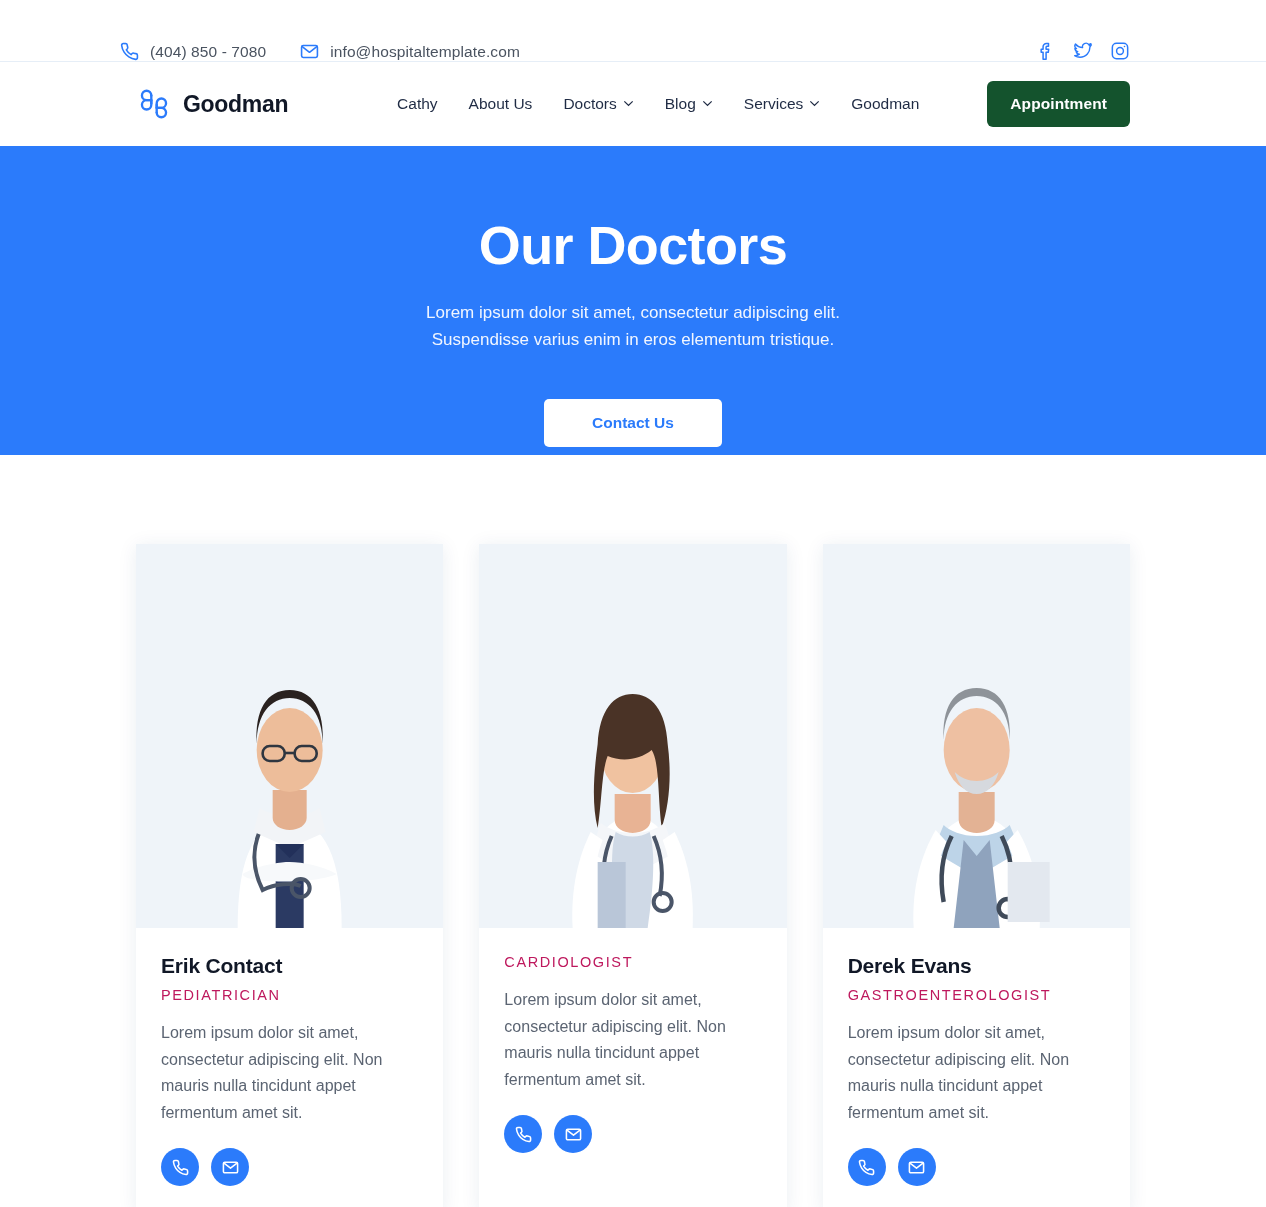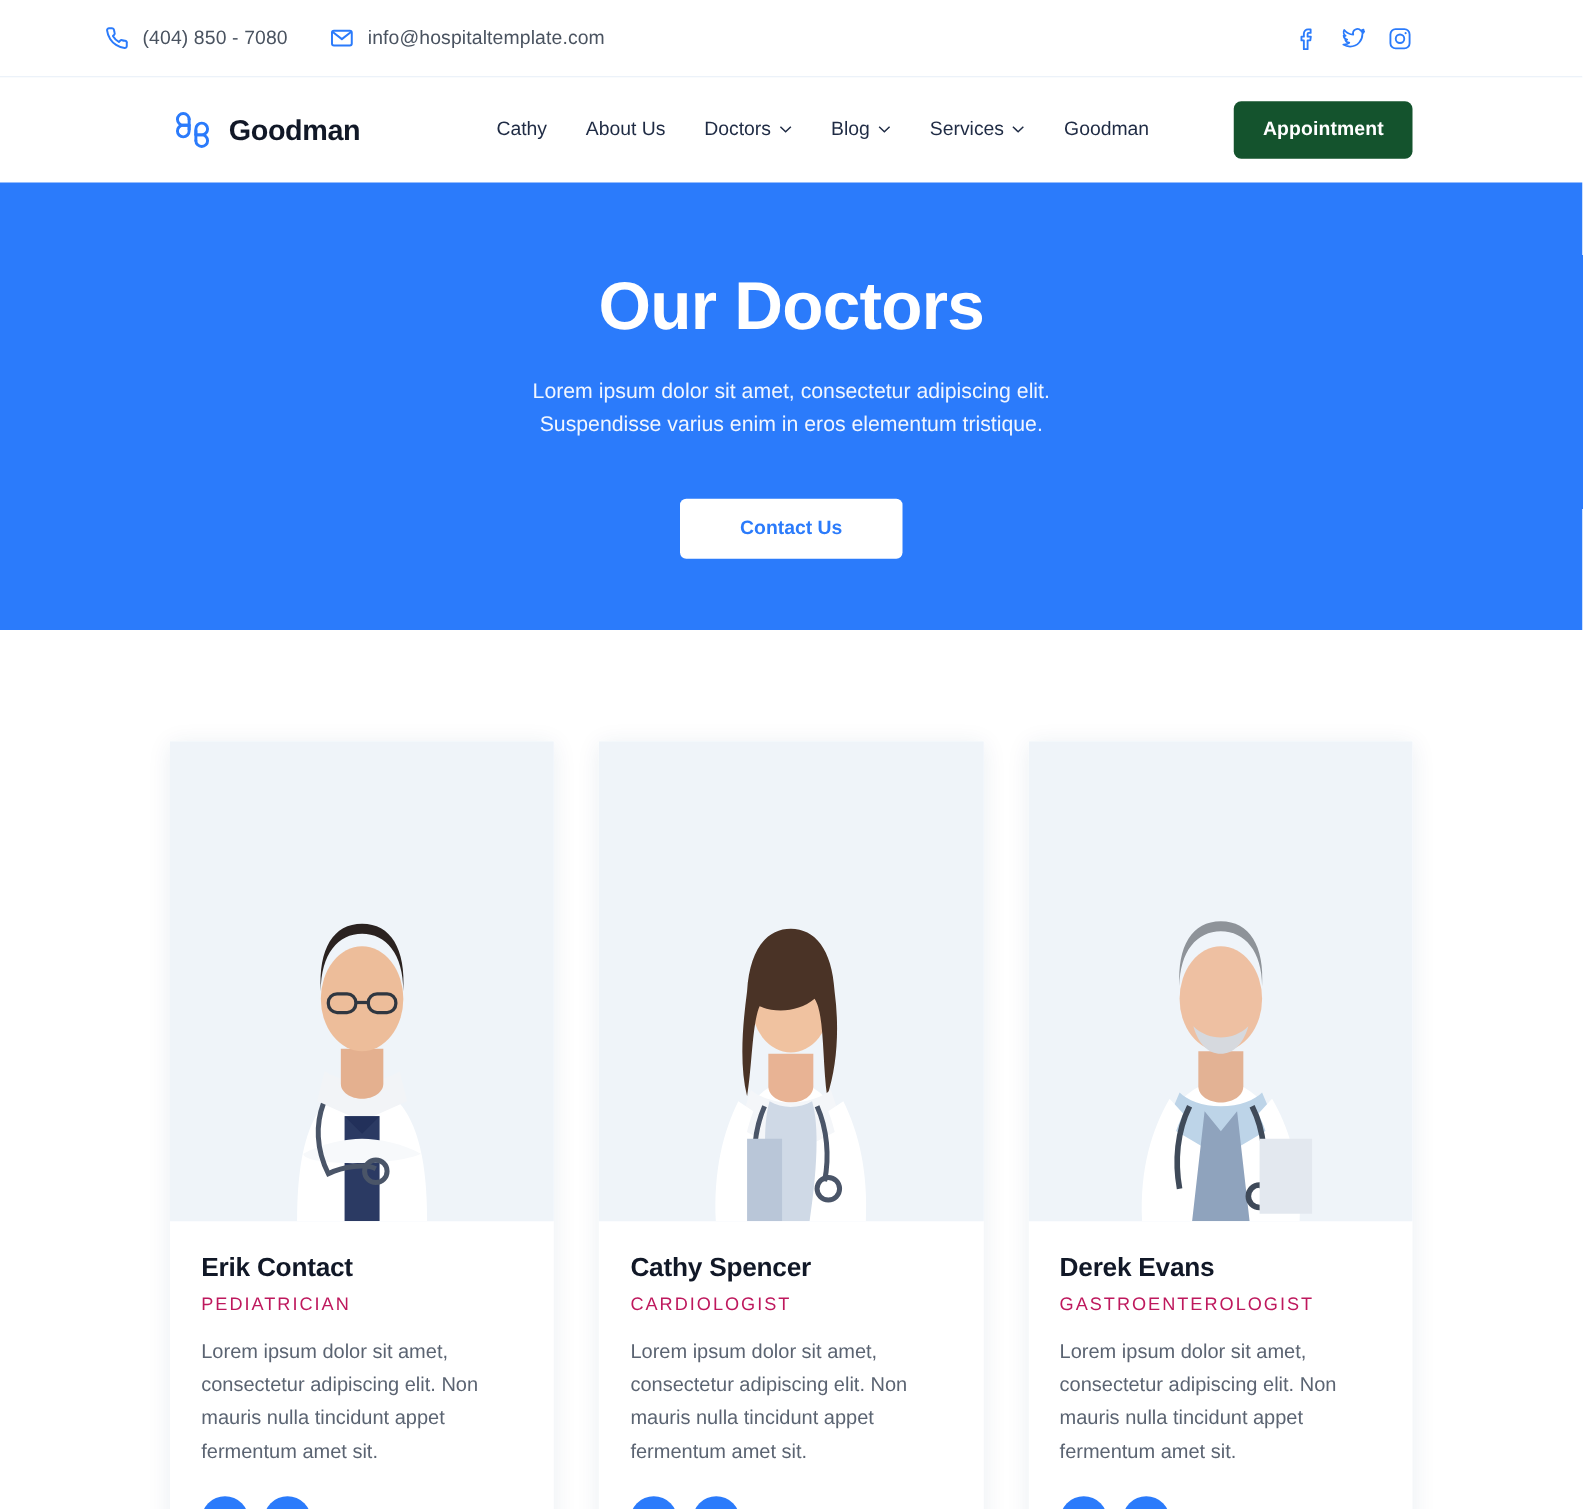--- a/index.html
+++ b/index.html
@@ -14,22 +14,22 @@
 
   body { overflow-x: hidden; }
 
   .page { width: 1266px; min-height: 1207px; position: relative; overflow: hidden; }
 
   
   .topbar {
     height: 62px;
     border-bottom: 1px solid #e6eef7;
     display: flex;
-    align-items: center;
-    padding: 0 136px 0 84px;
+    align-items: flex-end;
+    padding: 0 136px 0 120px;
     background: #fff;
   }
   .topbar-left { display: flex; align-items: center; gap: 34px; }
   .contact-item {
     display: flex;
     align-items: center;
     gap: 11px;
     font-size: 15.5px;
     color: #4a5360;
     letter-spacing: .1px;
@@ -96,21 +96,21 @@
     letter-spacing: .1px;
     border-radius: 6px;
     padding: 14px 23px;
     cursor: pointer;
     white-space: nowrap;
   }
 
   
   .hero {
     background: #2b7bfb;
-    height: 358px;
+    height: 309px;
     padding-top: 71px;
     text-align: center;
     color: #fff;
   }
   .hero-title {
     font-size: 54px;
     font-weight: 700;
     letter-spacing: -0.6px;
     line-height: 1.05;
     margin-bottom: 25px;
@@ -378,21 +378,20 @@
               <path d="M185 296c10 26 12 58 8 88h22c2-40-6-72-18-96z" fill="#ffffff"></path>
               <path d="M138 288c-6 20-4 56 2 96h30c6-40 8-76 2-96-10 6-24 6-34 0z" fill="#cfd9e6"></path>
               <path d="M134 292c-8 18-10 40-6 60" fill="none" stroke="#4a5568" stroke-width="4"></path>
               <path d="M176 292c8 18 10 40 6 60" fill="none" stroke="#4a5568" stroke-width="4"></path>
               <circle cx="185" cy="358" r="9" fill="none" stroke="#4a5568" stroke-width="4"></circle>
               <path d="M120 318h28v66h-28z" fill="#b9c6d8"></path>
             </g>
           </svg>
         </div>
         <div class="card-body">
-          <div class="doc-name">Cathy Spencer</div>
           <div class="doc-role">CARDIOLOGIST</div>
           <p class="doc-desc">Lorem ipsum dolor sit amet, consectetur adipiscing elit. Non mauris nulla tincidunt  appet fermentum amet sit.</p>
           <div class="card-actions">
             <button class="circle-btn">
               <span>
                 <svg viewBox="0 0 24 24" fill="none" stroke="currentColor" stroke-width="2.2" stroke-linecap="round" stroke-linejoin="round">
                   <path d="M22 16.9v3a2 2 0 0 1-2.2 2 19.8 19.8 0 0 1-8.6-3.1 19.5 19.5 0 0 1-6-6A19.8 19.8 0 0 1 2.1 4.2 2 2 0 0 1 4.1 2h3a2 2 0 0 1 2 1.7c.1 1 .3 1.9.6 2.8a2 2 0 0 1-.4 2.1L8 9.9a16 16 0 0 0 6 6l1.3-1.3a2 2 0 0 1 2.1-.5c.9.3 1.8.5 2.8.6a2 2 0 0 1 1.8 2.1z"></path>
                 </svg>
               </span>
             </button>

